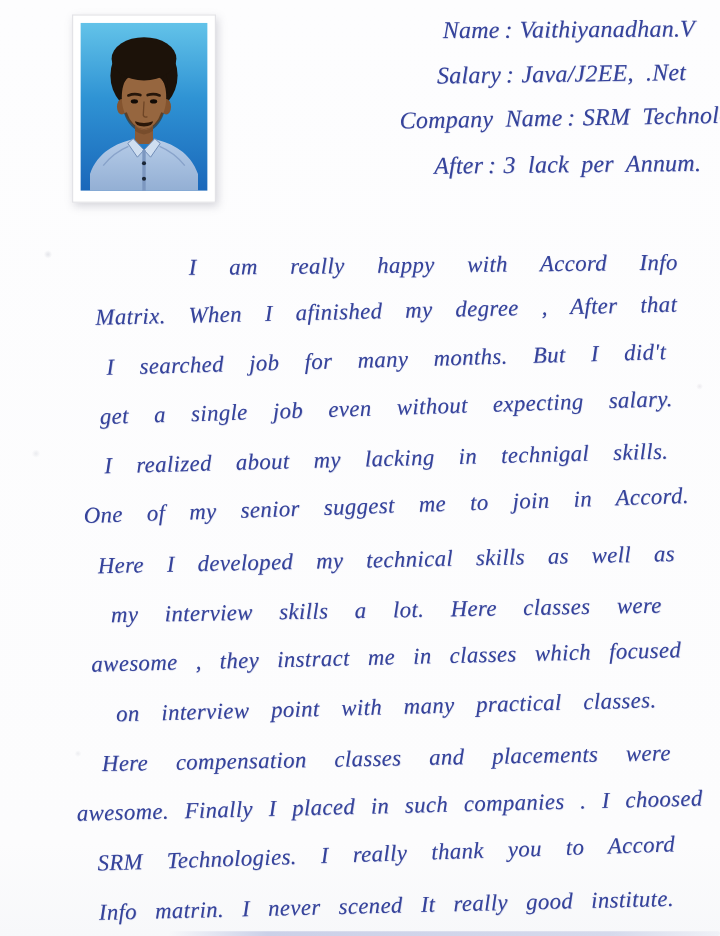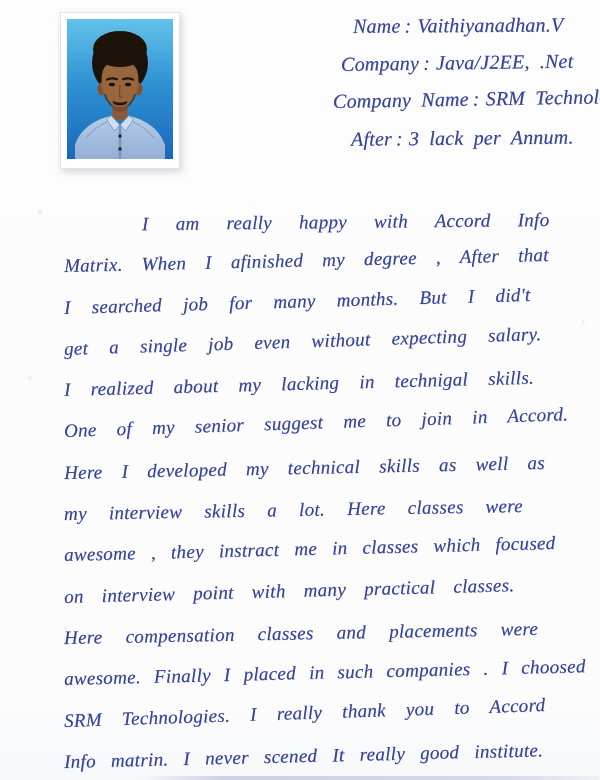--- a/index.html
+++ b/index.html
@@ -16,20 +16,21 @@
     width: 600px;
     height: 780px;
     background-color: #fcfcfd;
     background-image:
       radial-gradient(circle 5px at 40px 212px, rgba(140,145,165,0.22), transparent 70%),
       radial-gradient(circle 4px at 556px 57px, rgba(140,145,165,0.25), transparent 70%),
       radial-gradient(circle 5px at 30px 378px, rgba(140,145,165,0.16), transparent 70%),
       radial-gradient(circle 4px at 583px 322px, rgba(150,140,160,0.16), transparent 70%),
       radial-gradient(circle 4px at 65px 628px, rgba(140,145,165,0.14), transparent 70%),
       linear-gradient(180deg, #fdfdfe 0%, #fcfcfd 90%, #f7f8fa 100%);
+    text-align: center;
   }
 
   
   .photo-frame {
     position: absolute;
     left: 60px;
     top: 12px;
     width: 106px;
     height: 140px;
     padding: 6px 6px 9px 6px;
@@ -173,21 +174,21 @@
       <path d="M19 119 Q28 108 40 103" stroke="#7b96c0" stroke-width="1.2" fill="none" opacity="0.7"></path>
       <path d="M87 119 Q78 108 66 103" stroke="#7b96c0" stroke-width="1.2" fill="none" opacity="0.7"></path>
     </svg>
   </div>
 
   <div class="header-fields">
     <div class="hand header-line">
       <span>Name</span><span class="sep">:</span><span>Vaithiyanadhan.V</span>
     </div>
     <div class="hand header-line">
-      <span>Company</span><span class="sep">:</span><span>Java/J2EE, .Net</span>
+      <span>Salary</span><span class="sep">:</span><span>Java/J2EE, .Net</span>
     </div>
     <div class="hand header-line">
       <span>Company Name</span><span class="sep">:</span><span>SRM Technologies.</span>
     </div>
     <div class="hand header-line">
       <span>After</span><span class="sep">:</span><span>3 lack per Annum.</span>
     </div>
   </div>
 
   <div class="body-text">

